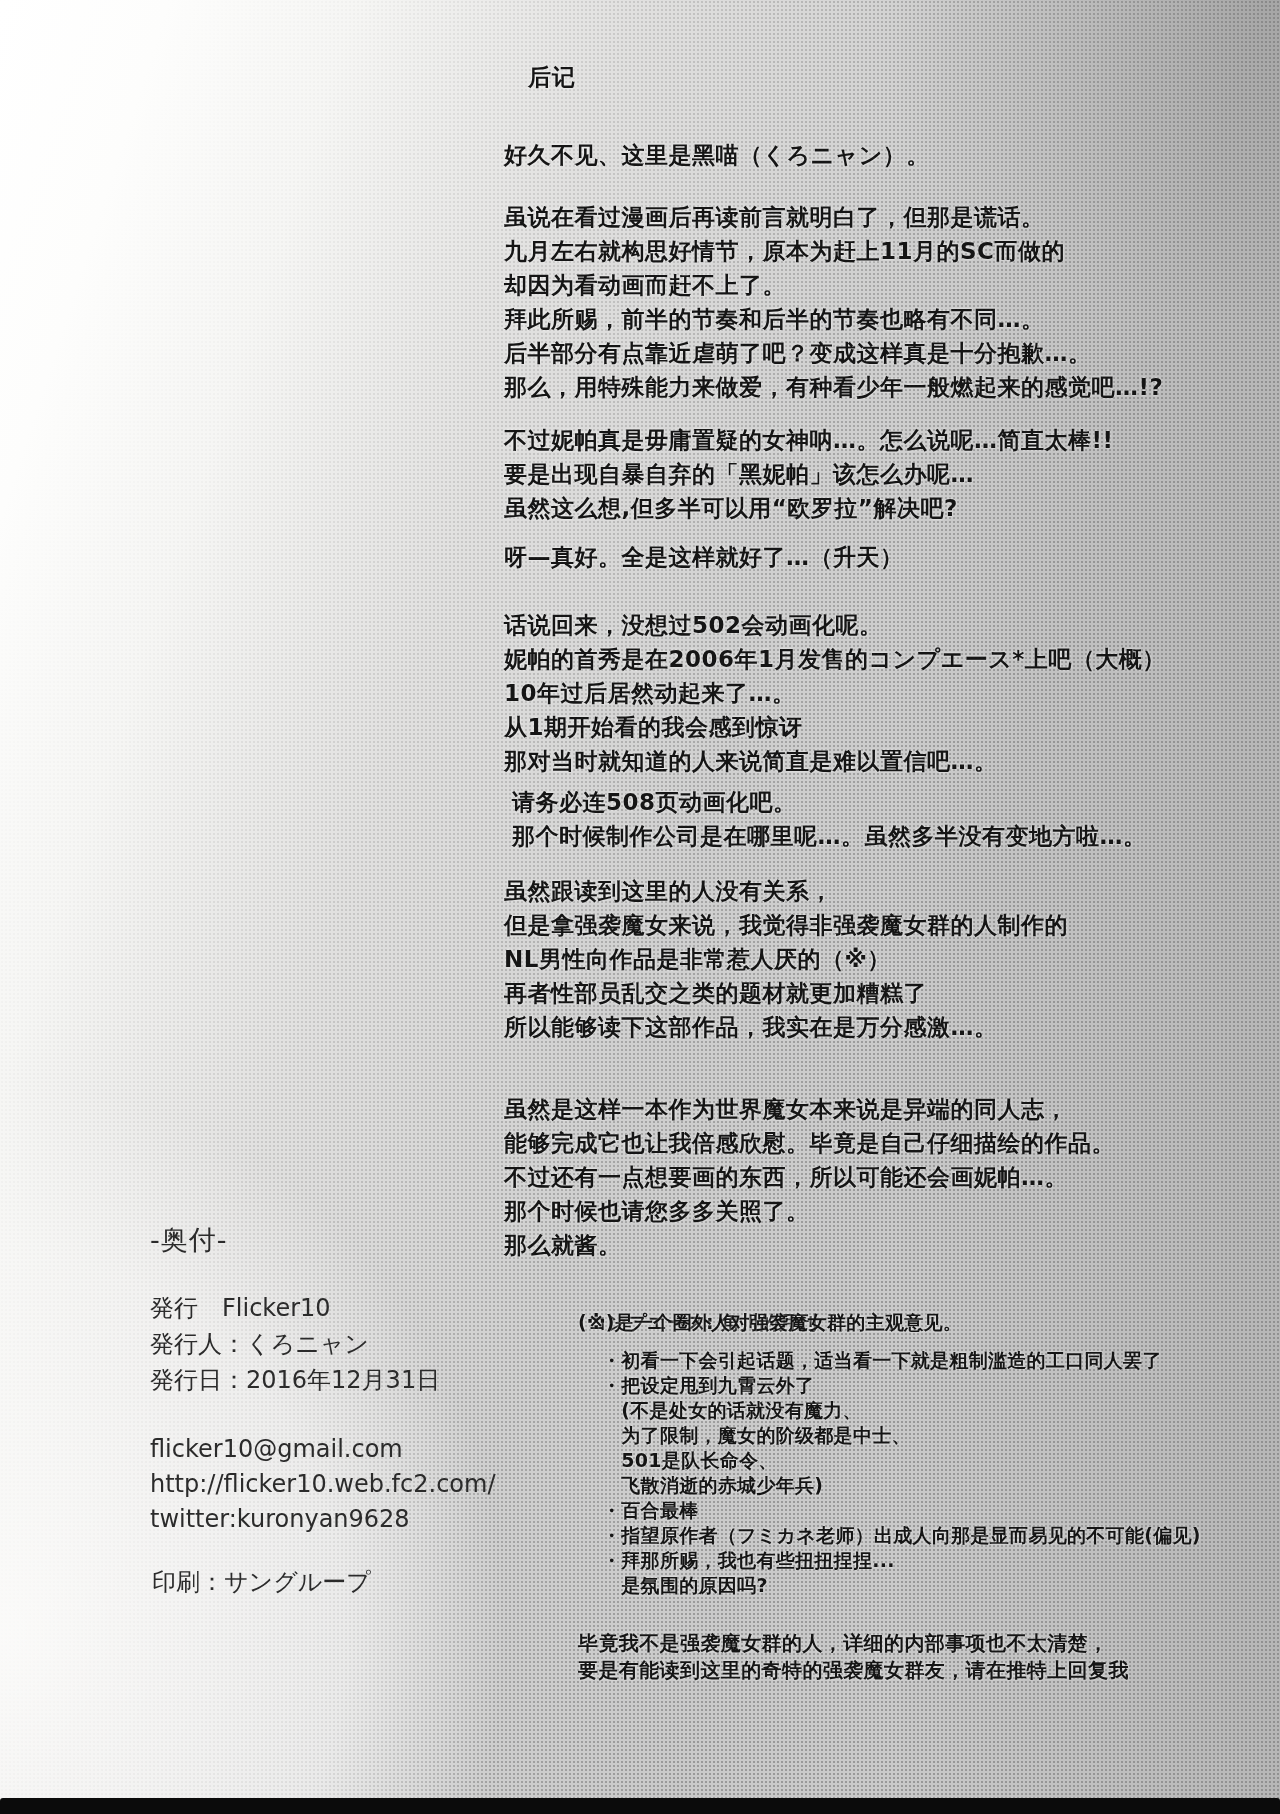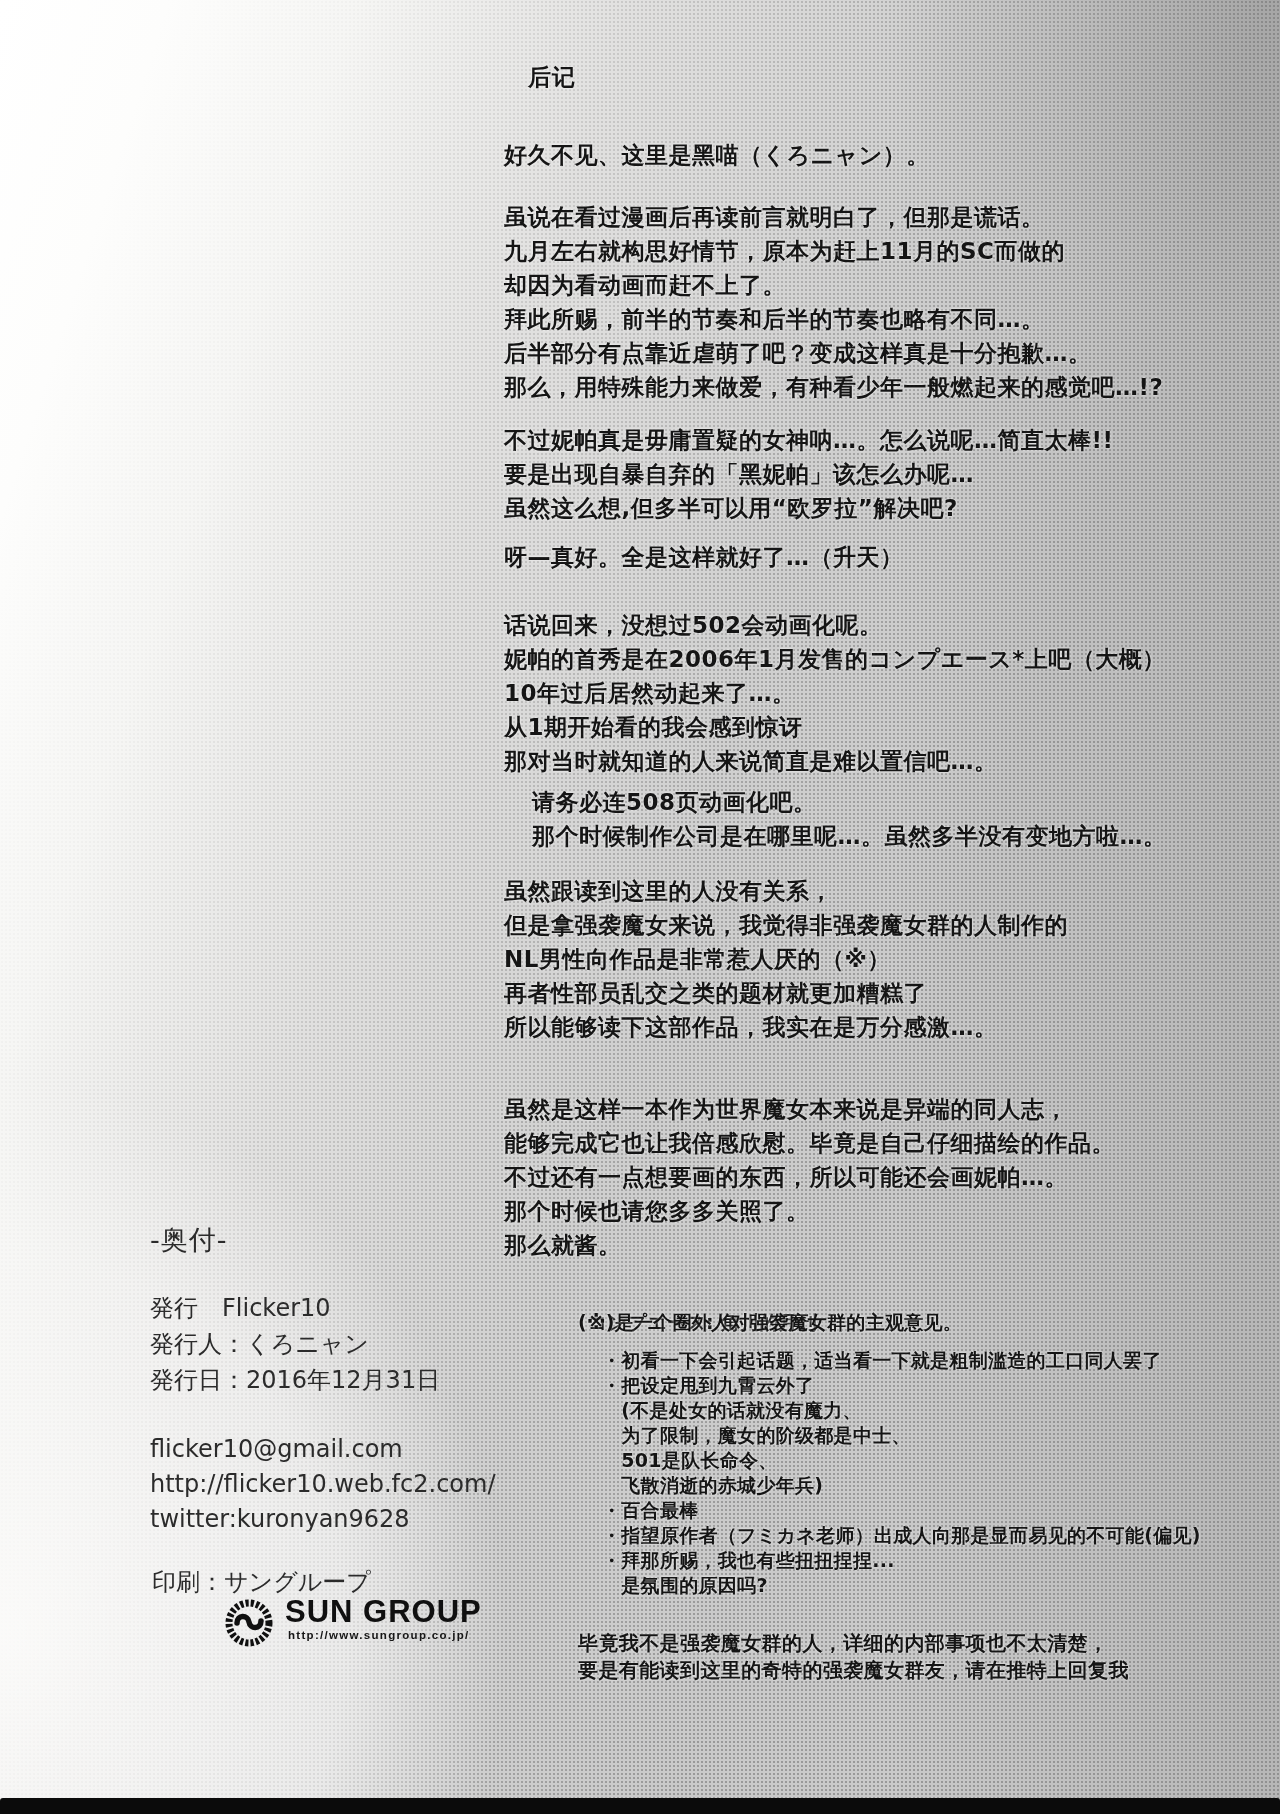--- a/index.html
+++ b/index.html
@@ -69,21 +69,21 @@
     </div>
 
   <div class="abs body-text" style="left:504px;top:608px;">
       <div>话说回来，没想过502会动画化呢。</div>
       <div>妮帕的首秀是在2006年1月发售的コンプエース*上吧（大概）</div>
       <div>10年过后居然动起来了…。</div>
       <div>从1期开始看的我会感到惊讶</div>
       <div>那对当时就知道的人来说简直是难以置信吧…。</div>
     </div>
 
-  <div class="abs body-text" style="left:532px;top:785px;">
+  <div class="abs body-text" style="left:512px;top:785px;">
       <div>请务必连508页动画化吧。</div>
       <div>那个时候制作公司是在哪里呢…。虽然多半没有变地方啦…。</div>
     </div>
 
   <div class="abs body-text" style="left:504px;top:874px;">
       <div>虽然跟读到这里的人没有关系，</div>
       <div>但是拿强袭魔女来说，我觉得非强袭魔女群的人制作的</div>
       <div>NL男性向作品是非常惹人厌的（※）</div>
       <div>再者性部员乱交之类的题材就更加糟糕了</div>
       <div>所以能够读下这部作品，我实在是万分感激…。</div>
@@ -106,32 +106,20 @@
     </div>
 
   <div class="abs contact-text" style="left:150px;top:1432px;">
       <div>flicker10@gmail.com</div>
       <div>http://flicker10.web.fc2.com/</div>
       <div>twitter:kuronyan9628</div>
     </div>
 
   <div class="abs print-text" style="left:152px;top:1566px;">印刷：サングループ</div>
 
-  <div class="abs logo" style="left:222px;top:1596px;">
-    <span>
-      <svg width="54" height="54" viewBox="0 0 54 54">
-        <circle cx="27" cy="27" r="20" fill="none" stroke="#101010" stroke-width="7" stroke-dasharray="3.2 2.1"></circle>
-        <path d="M 15 27 C 15 18.5, 26 18.5, 27 26 C 28 33.5, 39 33.5, 39 25" fill="none" stroke="#101010" stroke-width="5.5" stroke-linecap="round"></path>
-      </svg>
-    </span>
-    <span class="logo-col">
-      <span class="logo-name">SUN GROUP</span>
-      <span class="logo-url">http://www.sungroup.co.jp/</span>
-    </span>
-  </div>
 
   <div class="abs note-text" style="left:588px;top:1264px;margin-top:46px;">コンプエース: 角川的月刊</div>
 
   <div class="abs note-text" style="left:578px;top:1310px;">(※)是一个圈外人对强袭魔女群的主观意见。</div>
 
   <div class="abs note-text" style="left:574px;top:1348px;margin-left:28px;">
       <div>・初看一下会引起话题，适当看一下就是粗制滥造的工口同人罢了</div>
       <div>・把设定甩到九霄云外了</div>
       <div>　(不是处女的话就没有魔力、</div>
       <div>　为了限制，魔女的阶级都是中士、</div>

